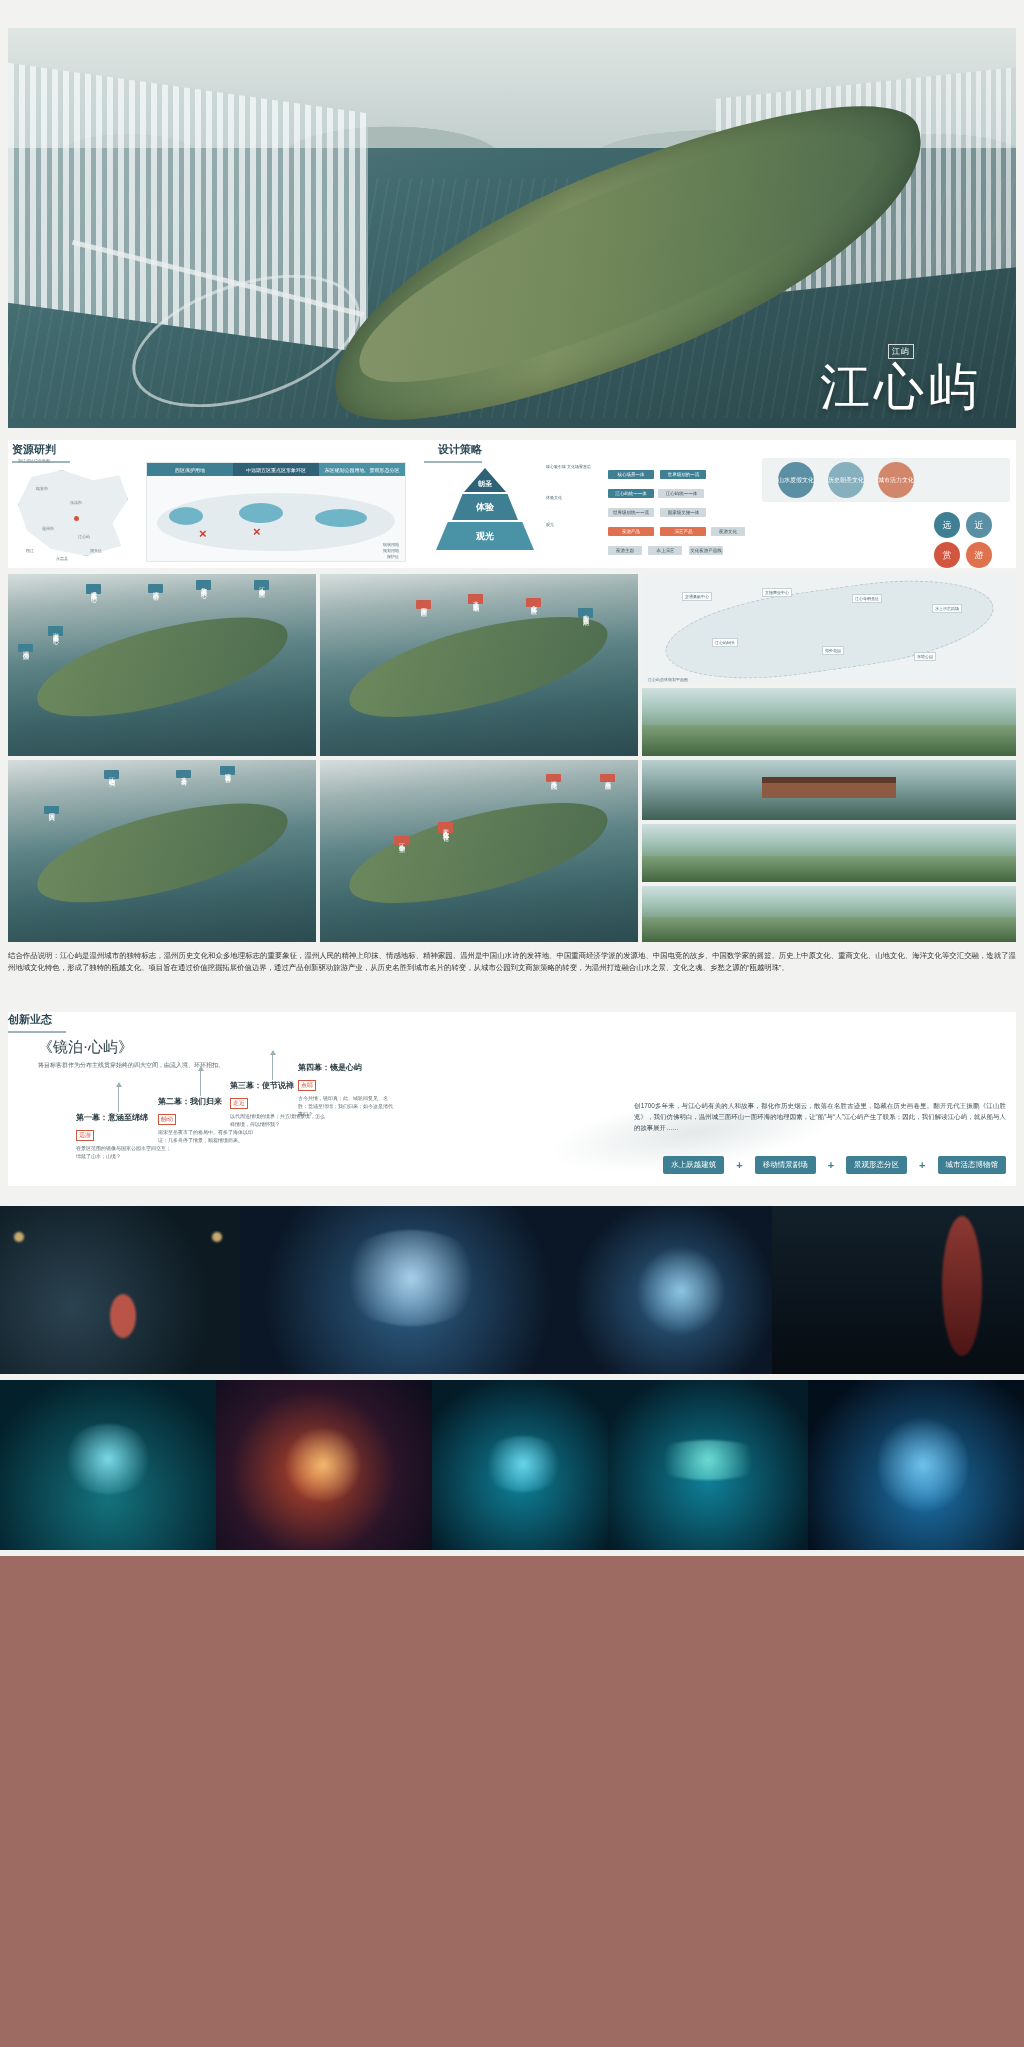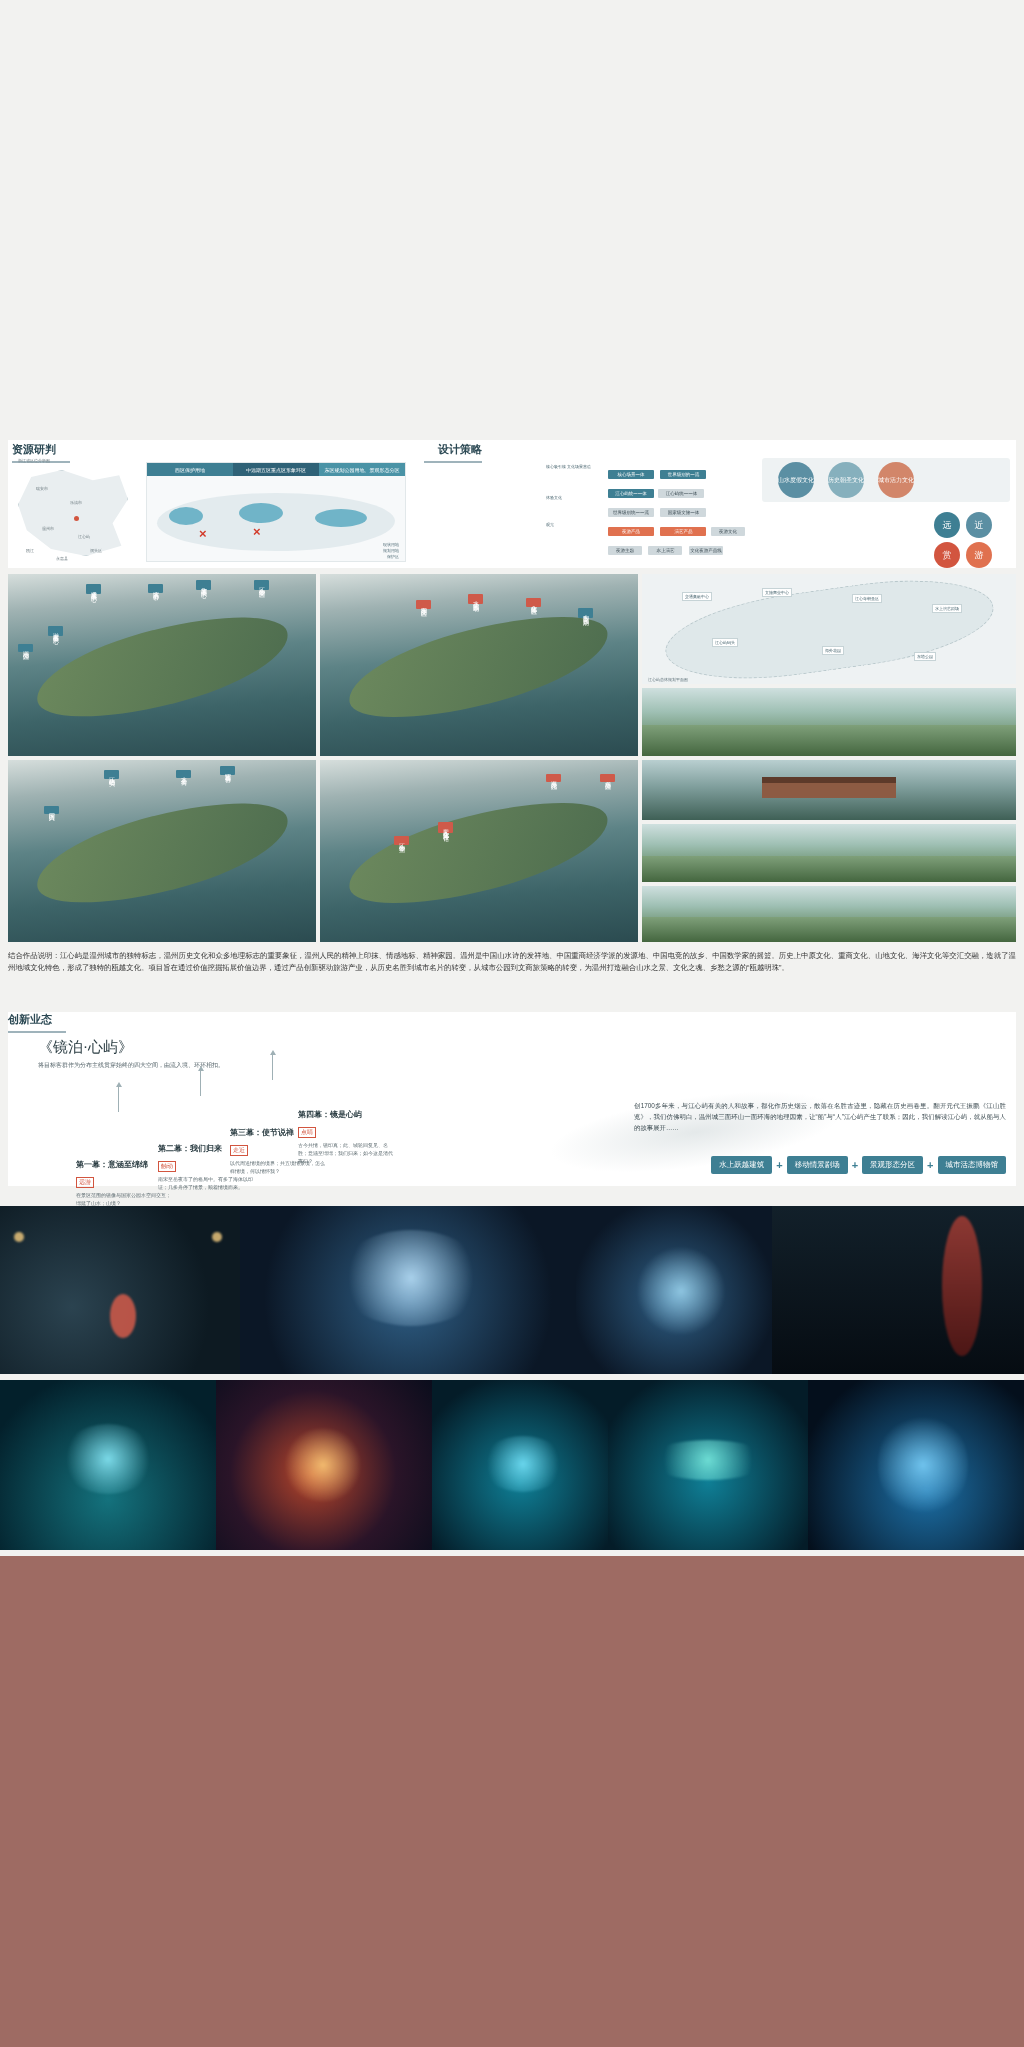--- a/index.html
+++ b/index.html
@@ -90,28 +90,28 @@
 
   
   .para{position:absolute;left:8px;top:950px;width:1008px;font-size:7.4px;line-height:12px;color:#333;text-align:justify;}
 
   
   .innov{position:absolute;left:8px;top:1012px;width:1008px;height:174px;background:#fff;}
   .ink{position:absolute;right:110px;top:70px;width:420px;height:100px;opacity:.5;
      background:radial-gradient(closest-side,#c9d2d4,transparent 70%);border-radius:50%;transform:rotate(-8deg);}
   .scroll-title{position:absolute;left:30px;top:26px;font-family:"Liberation Serif",serif;font-size:15px;color:#2a3c42;}
   .scroll-sub{position:absolute;left:30px;top:48px;width:250px;font-size:6px;line-height:10px;color:#55646a;}
-  .step{position:absolute;width:96px;margin-top:47px;}
+  .step{position:absolute;width:96px;}
   .step .t{font-size:8px;font-weight:bold;color:#2a3c42;}
   .step .s{display:inline-block;font-size:6px;color:#d2553f;border:1px solid #d2553f;padding:0 2px;margin-top:2px;}
   .step .d{font-size:5px;color:#5d6b70;line-height:8px;margin-top:3px;}
   .arrowup{position:absolute;width:1px;height:26px;background:#9fb0b5;}
   .arrowup:after{content:"";position:absolute;left:-2px;top:-4px;border-left:3px solid transparent;border-right:3px solid transparent;border-bottom:5px solid #9fb0b5;}
   .rtext{position:absolute;right:10px;top:88px;width:372px;font-size:6.4px;line-height:11px;color:#3b4a50;text-align:justify;}
-  .pillrow{position:absolute;right:10px;bottom:12px;display:flex;align-items:center;gap:4px;}
+  .pillrow{position:absolute;right:10px;bottom:12px;display:flex;align-items:center;gap:12px;}
   .pill{background:#3e7f93;color:#fff;font-size:7.5px;padding:4px 8px;border-radius:2px;}
   .plus{color:#3e7f93;font-size:11px;font-weight:bold;}
 
   
   .night1{position:absolute;left:0;top:1206px;width:1024px;height:168px;display:flex;}
   .night2{position:absolute;left:0;top:1380px;width:1024px;height:170px;display:flex;}
   .night1>div,.night2>div{position:relative;overflow:hidden;}
   .n-stage{background:radial-gradient(circle at 30% 60%,#2b4350 0%,#0d1a22 70%);}
   .n-arch{background:radial-gradient(circle at 50% 55%,#2f5f86 0%,#0b1726 75%);}
   .n-theater{background:linear-gradient(180deg,#12202a,#060c12);}
@@ -125,20 +125,36 @@
   .footer{position:absolute;left:0;top:1556px;width:1024px;height:491px;background:#9e6b63;}
   .footer .inner{position:absolute;left:8px;top:8px;width:1008px;height:475px;background:#9e6b63;}
   .credits{position:absolute;left:10px;bottom:14px;color:#ffffff;font-size:11px;line-height:20px;}
   .credits b{font-weight:bold;}
 </style>
 </head>
 <body>
 
 <div class="board">
 
+  <div class="hero">
+    <div class="sky"></div>
+    <div class="mountains"></div>
+    <div class="water"></div>
+    <div class="waterglint"></div>
+    <div class="cityL"></div>
+    <div class="cityR"></div>
+    <div class="island"></div>
+    <div class="island2"></div>
+    <div class="bridge"></div>
+    <div class="bridge2"></div>
+    <div class="logo">
+      <span class="seal">江屿</span><br>
+      <span class="big">江心屿</span>
+    </div>
+  </div>
 
   <div class="band-analysis">
 
     <div class="anal-left">
       <div class="sechead" style="position:absolute;left:4px;top:2px;">
         <span>资源研判</span>
         <span class="rule"></span>
       </div>
 
       <div class="map-thumb">
@@ -171,20 +187,25 @@
         <div class="tiny-lbl" style="right:6px;bottom:2px;color:#55707a;">保护区</div>
       </div>
     </div>
 
     <div class="anal-right">
       <div class="sechead" style="position:absolute;left:4px;top:2px;text-align:right;">
         <span>设计策略</span>
         <span class="rule"></span>
       </div>
 
+      <div class="pyramid">
+        <div class="pyr-row pr1">朝圣</div>
+        <div class="pyr-row pr2">体验</div>
+        <div class="pyr-row pr3">观光</div>
+      </div>
 
       <div style="position:absolute;left:126px;top:24px;width:58px;">
         <div class="tiny-lbl" style="position:relative;left:0;top:0;color:#4a6670;">核心吸引核 文化场景营造</div>
         <div class="tiny-lbl" style="position:relative;left:0;top:26px;color:#4a6670;">体验文化</div>
         <div class="tiny-lbl" style="position:relative;left:0;top:48px;color:#4a6670;">观光</div>
       </div>
 
       <div style="position:absolute;left:188px;top:22px;width:150px;">
         <div class="tagbox bl" style="position:relative;left:0;top:0;width:46px;display:inline-block;margin:0 2px 2px 0;">核心场景一体</div>
         <div class="tagbox bl" style="position:relative;width:46px;display:inline-block;margin:0 2px 2px 0;">世界级别的一流</div>

